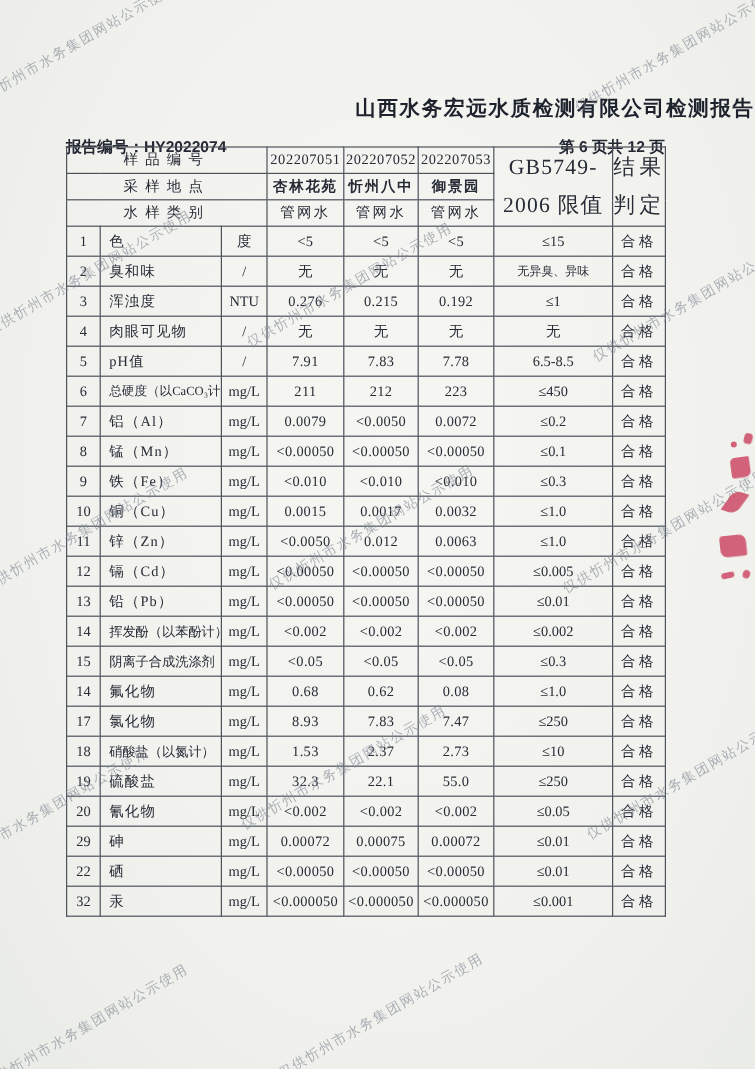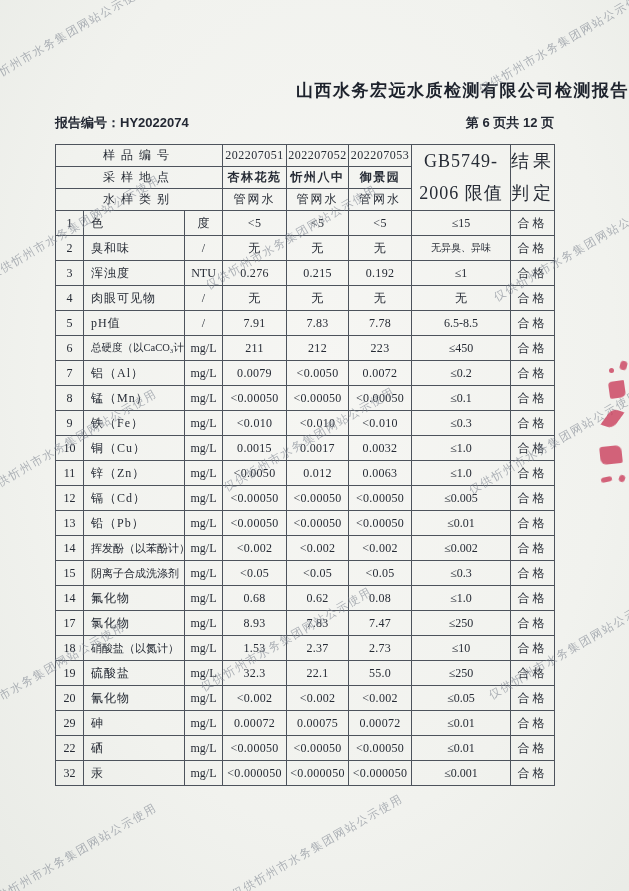--- a/index.html
+++ b/index.html
@@ -16,21 +16,21 @@
     font-family:"Liberation Sans","DejaVu Sans",sans-serif;
     font-weight:700;font-size:17px;letter-spacing:1.5px;color:#1d222c;
   }
   .meta{
     position:absolute;top:114px;left:55px;width:499px;
     display:flex;justify-content:space-between;align-items:baseline;
     font-family:"Liberation Sans","DejaVu Sans",sans-serif;
     font-weight:700;font-size:13px;color:#232833;text-align:center;
   }
   table.report{
-    position:absolute;top:144px;left:55px;width:499px;
+    position:absolute;top:122px;left:55px;width:499px;
     border-collapse:collapse;table-layout:fixed;
   }
   table.report td{
     border:1.2px solid #4d535c;text-align:center;vertical-align:middle;
     padding:0;overflow:hidden;white-space:nowrap;font-size:12px;color:#262b35;
   }
   thead td{height:21px;}
   tbody td{height:24px;}
   .hdr-label{letter-spacing:6px;font-size:12.5px;}
   .sample-id{font-size:13px;letter-spacing:.5px;}

